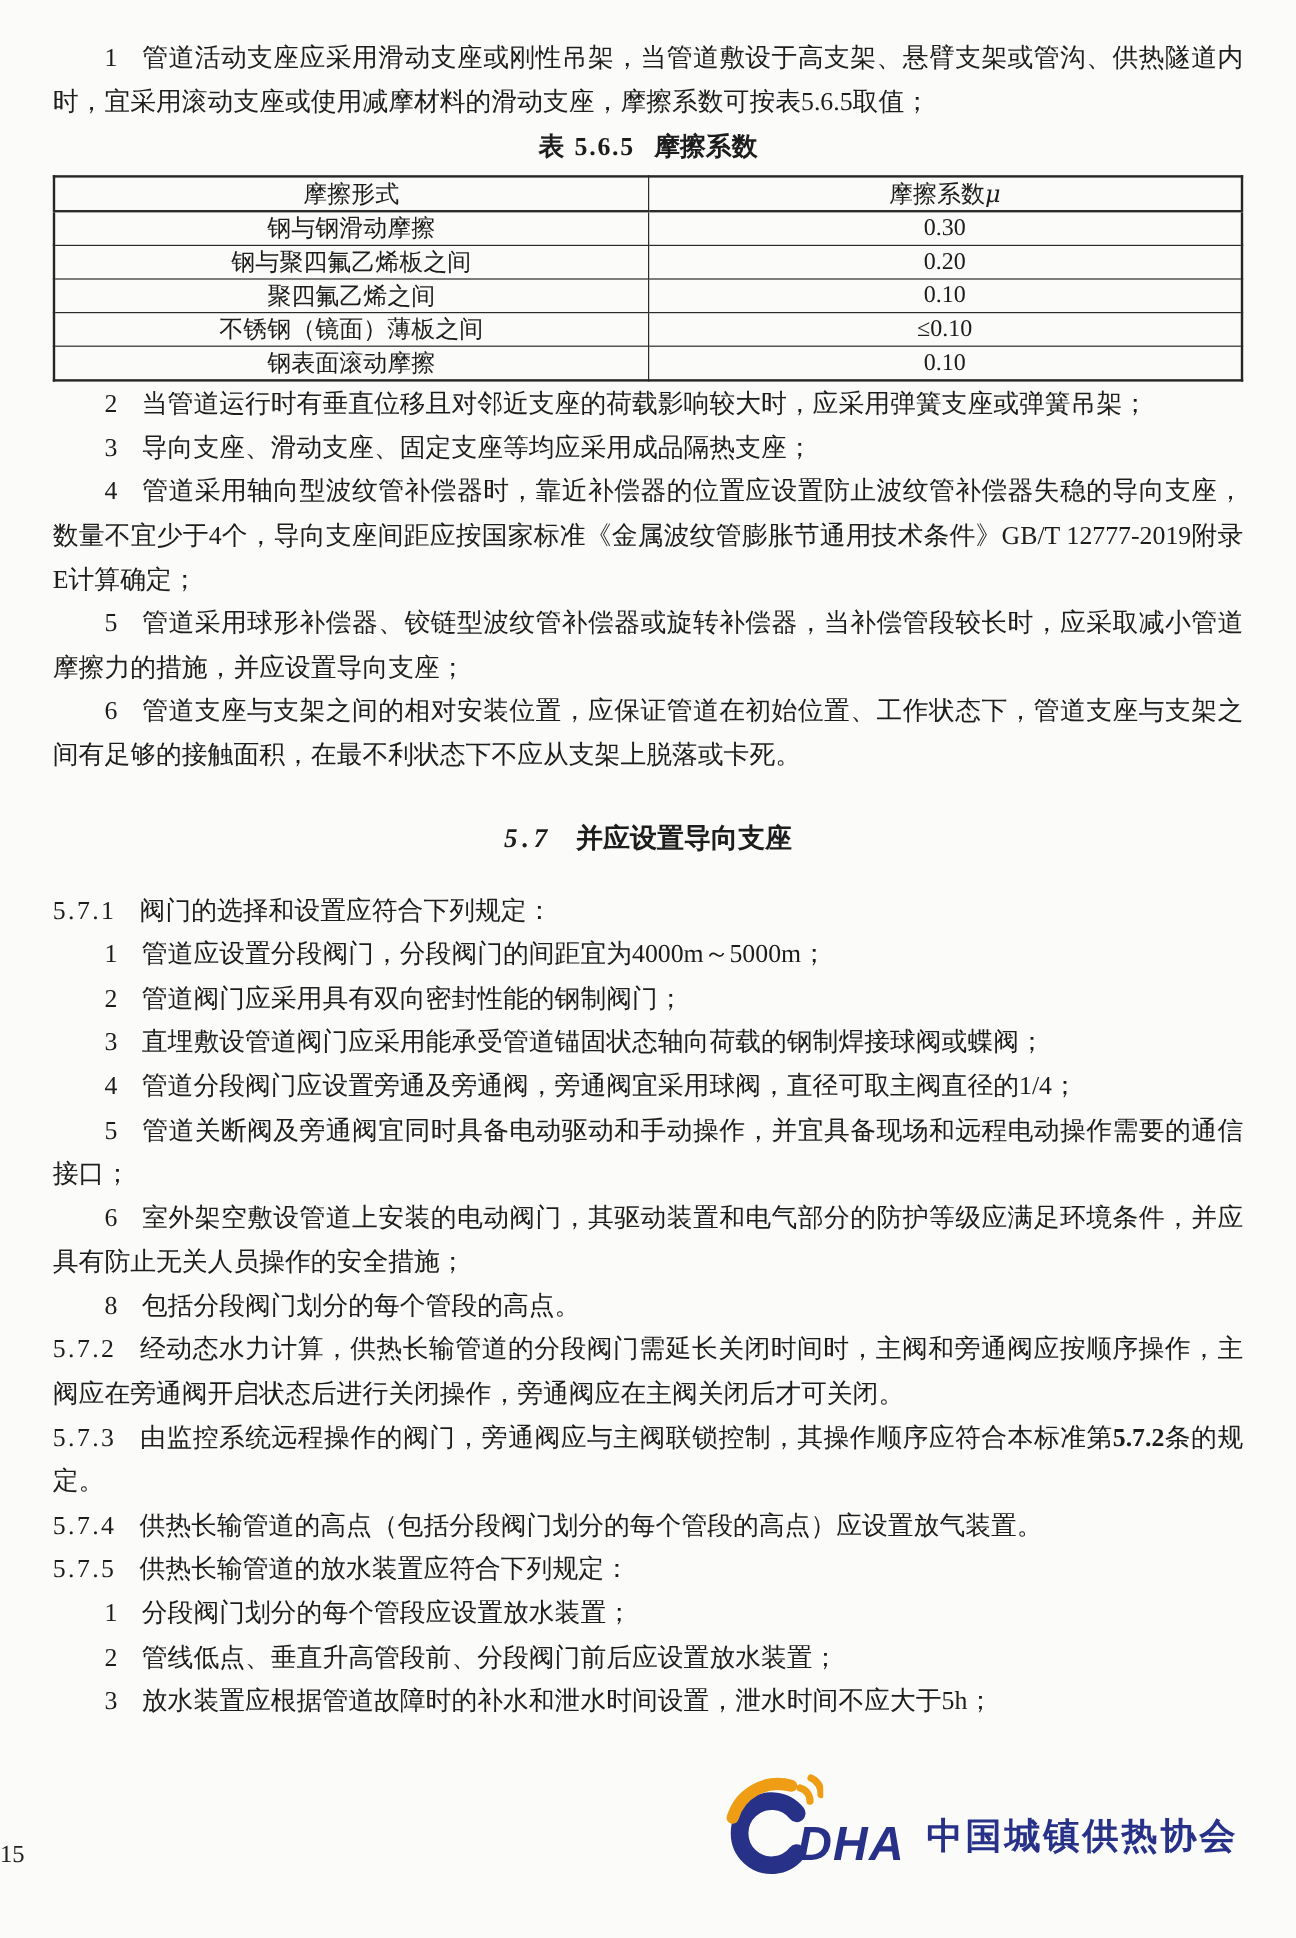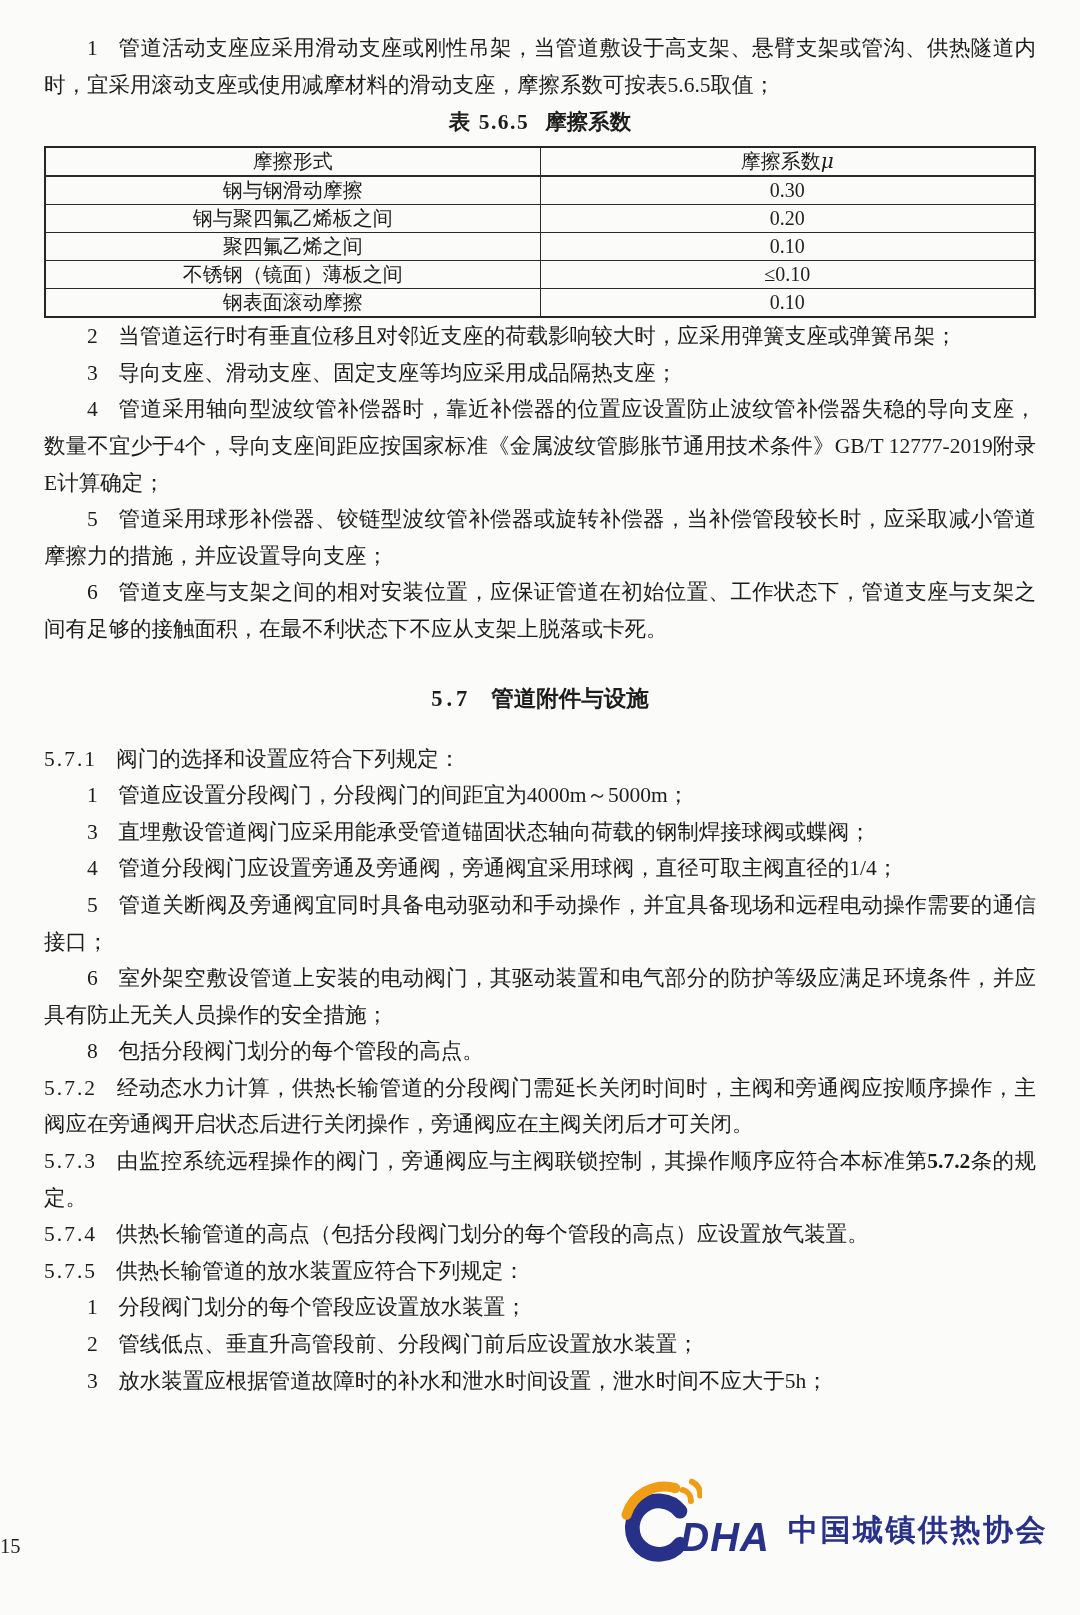--- a/index.html
+++ b/index.html
@@ -53,33 +53,33 @@
   table.friction thead th { border-bottom-width: 2.4px; }
   .mu { font-family: "DejaVu Serif", serif; font-style: italic; }
 
   h2.section {
     text-align: center;
     font-size: 22.5px;
     line-height: 33px;
     margin: 34px 0 26px 0;
     font-weight: bold;
   }
-  .snum { letter-spacing: 4px; margin-right: 20px; }
+  .snum { letter-spacing: 4px; margin-right: 20px; font-style: italic; }
 
   .page-num {
     position: absolute;
     top: 1535px; left: 0; width: 100%;
     text-align: left;
     font-size: 20.5px;
     color: #222;
   }
 
   .logo {
     position: absolute;
-    top: 1478px; right: 32px;
+    top: 1478px; right: 48px;
     display: flex;
     align-items: center;
   }
   .logo-mark { display: block; }
   .logo-acronym {
     font-family: "Liberation Sans", sans-serif;
     font-style: italic;
     font-weight: 900;
     font-size: 40px;
     letter-spacing: 1px;
@@ -137,24 +137,25 @@
         </tr>
     </tbody>
   </table>
 
   <p class="para item"><span class="inum">2</span><span>当管道运行时有垂直位移且对邻近支座的荷载影响较大时，应采用弹簧支座或弹簧吊架；</span></p>
   <p class="para item"><span class="inum">3</span><span>导向支座、滑动支座、固定支座等均应采用成品隔热支座；</span></p>
   <p class="para item"><span class="inum">4</span><span>管道采用轴向型波纹管补偿器时，靠近补偿器的位置应设置防止波纹管补偿器失稳的导向支座，数量不宜少于4个，导向支座间距应按国家标准《金属波纹管膨胀节通用技术条件》GB/T 12777-2019附录E计算确定；</span></p>
   <p class="para item"><span class="inum">5</span><span>管道采用球形补偿器、铰链型波纹管补偿器或旋转补偿器，当补偿管段较长时，应采取减小管道摩擦力的措施，并应设置导向支座；</span></p>
   <p class="para item"><span class="inum">6</span><span>管道支座与支架之间的相对安装位置，应保证管道在初始位置、工作状态下，管道支座与支架之间有足够的接触面积，在最不利状态下不应从支架上脱落或卡死。</span></p>
 
-  <h2 class="section"><span class="snum">5.7</span><span>管道附件与设施</span></h2>
+  <h2 class="section"><span class="snum">5.7</span><span>并应设置导向支座</span></h2>
 
   <p class="para"><span class="cnum">5.7.1</span><span>阀门的选择和设置应符合下列规定：</span></p>
   <p class="para item"><span class="inum">1</span><span>管道应设置分段阀门，分段阀门的间距宜为4000m～5000m；</span></p>
+  <p class="para item"><span class="inum">2</span><span>管道阀门应采用具有双向密封性能的钢制阀门；</span></p>
   <p class="para item"><span class="inum">3</span><span>直埋敷设管道阀门应采用能承受管道锚固状态轴向荷载的钢制焊接球阀或蝶阀；</span></p>
   <p class="para item"><span class="inum">4</span><span>管道分段阀门应设置旁通及旁通阀，旁通阀宜采用球阀，直径可取主阀直径的1/4；</span></p>
   <p class="para item"><span class="inum">5</span><span>管道关断阀及旁通阀宜同时具备电动驱动和手动操作，并宜具备现场和远程电动操作需要的通信接口；</span></p>
   <p class="para item"><span class="inum">6</span><span>室外架空敷设管道上安装的电动阀门，其驱动装置和电气部分的防护等级应满足环境条件，并应具有防止无关人员操作的安全措施；</span></p>
   <p class="para item"><span class="inum">8</span><span>包括分段阀门划分的每个管段的高点。</span></p>
 
   <p class="para"><span class="cnum">5.7.2</span><span>经动态水力计算，供热长输管道的分段阀门需延长关闭时间时，主阀和旁通阀应按顺序操作，主阀应在旁通阀开启状态后进行关闭操作，旁通阀应在主阀关闭后才可关闭。</span></p>
 
   <p class="para"><span class="cnum">5.7.3</span><span>由监控系统远程操作的阀门，旁通阀应与主阀联锁控制，其操作顺序应符合本标准第</span><span class="bold-ref">5.7.2</span><span>条的规定。</span></p>
 

